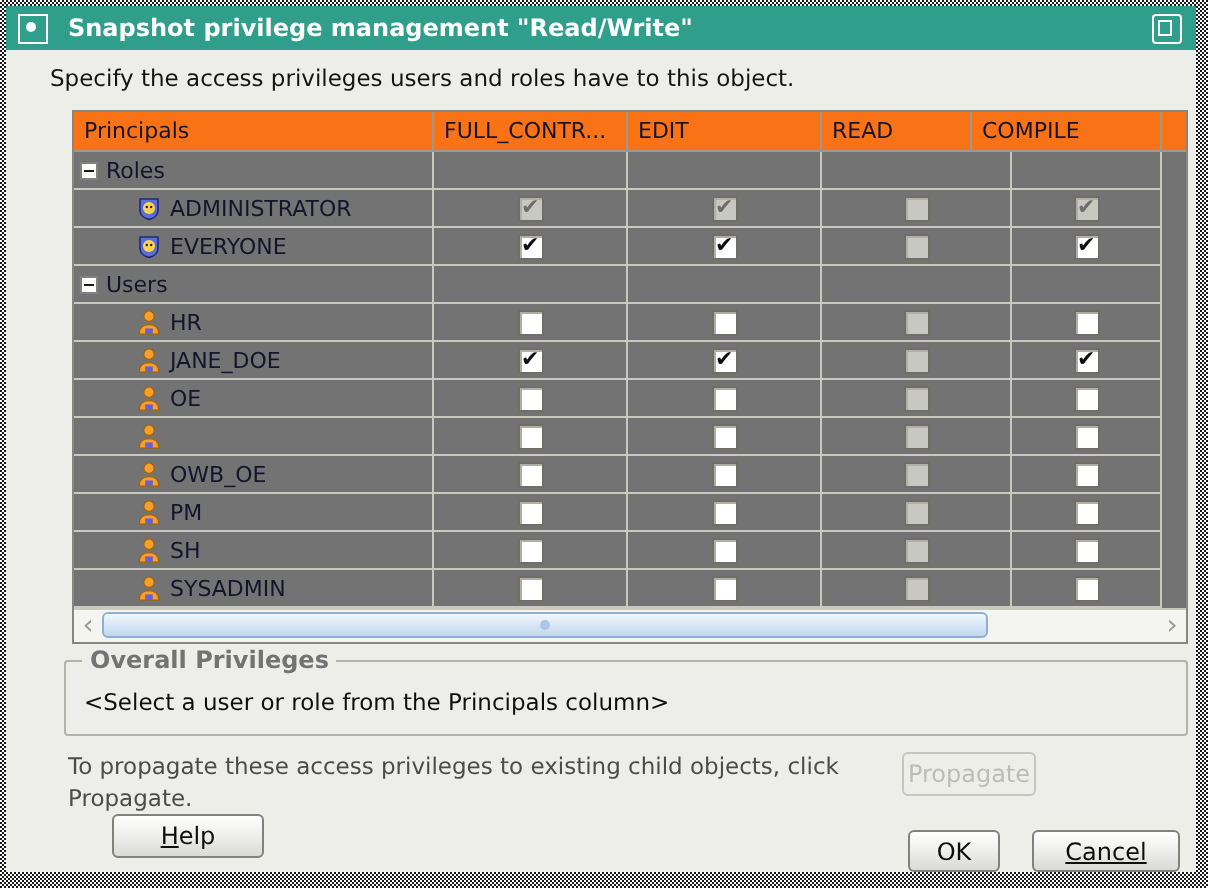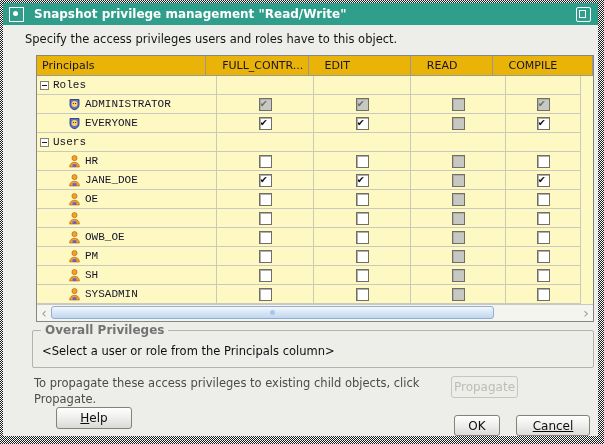--- a/index.html
+++ b/index.html
@@ -16,23 +16,23 @@
   .menu-ico{width:13px;height:13px;border:1px solid #fff;margin-left:6px;position:relative;flex:none;}
   .menu-ico::after{content:"";position:absolute;left:3px;top:3px;width:5px;height:5px;background:#fff;border-radius:50%;}
   .title-text{margin-left:10px;font-weight:bold;font-size:12px;color:#fff;white-space:nowrap;}
   .restore-ico{position:absolute;right:7px;top:4px;width:13px;height:13px;border:1px solid #fff;border-radius:2px;}
   .restore-ico::after{content:"";position:absolute;left:2px;top:2px;width:5px;height:6px;border:1px solid #fff;}
 
   .instruction{position:absolute;left:22px;top:29px;font-size:11.5px;color:#141414;}
 
   
   .tbl{position:absolute;left:33px;top:52px;width:558px;height:267px;border:1px solid #87877F;background:#fff;box-sizing:border-box;display:flex;flex-direction:column;}
-  .thead{display:flex;height:20px;background:#eab308;border-bottom:1px solid #9A9A92;box-sizing:border-box;flex:none;gap:11px;}
+  .thead{display:flex;height:20px;background:#f97316;border-bottom:1px solid #9A9A92;box-sizing:border-box;flex:none;}
   .hcell{box-sizing:border-box;border-right:1px solid #9A9A92;padding:3px 0 0 5px;font-size:11px;color:#14142C;overflow:hidden;white-space:nowrap;}
-  .tbody{flex:1;position:relative;background:#fef9c3;font-family:Liberation Mono, monospace;}
+  .tbody{flex:1;position:relative;background:#737373;}
   .trow{display:flex;height:19px;box-sizing:border-box;}
   .tcell{box-sizing:border-box;border-right:1px solid #C9C9C0;border-bottom:1px solid #C9C9C0;display:flex;align-items:center;font-size:11px;color:#14142C;overflow:hidden;white-space:nowrap;}
   .c0{width:180px;}.c1{width:97px;}.c2{width:97px;}.c3{width:95px;}.c4{width:75px;}
   .name{padding-left:3px;}
   .name.indent{padding-left:31px;}
   .priv{justify-content:center;}
 
   .exp{width:9px;height:9px;box-sizing:border-box;border:1px solid #82827A;background:#fff;position:relative;margin-right:4px;flex:none;}
   .exp::after{content:"";position:absolute;left:1px;top:3px;width:5px;height:1px;background:#1a1a1a;}
   .picon{width:13px;height:13px;margin-right:4px;flex:none;}

